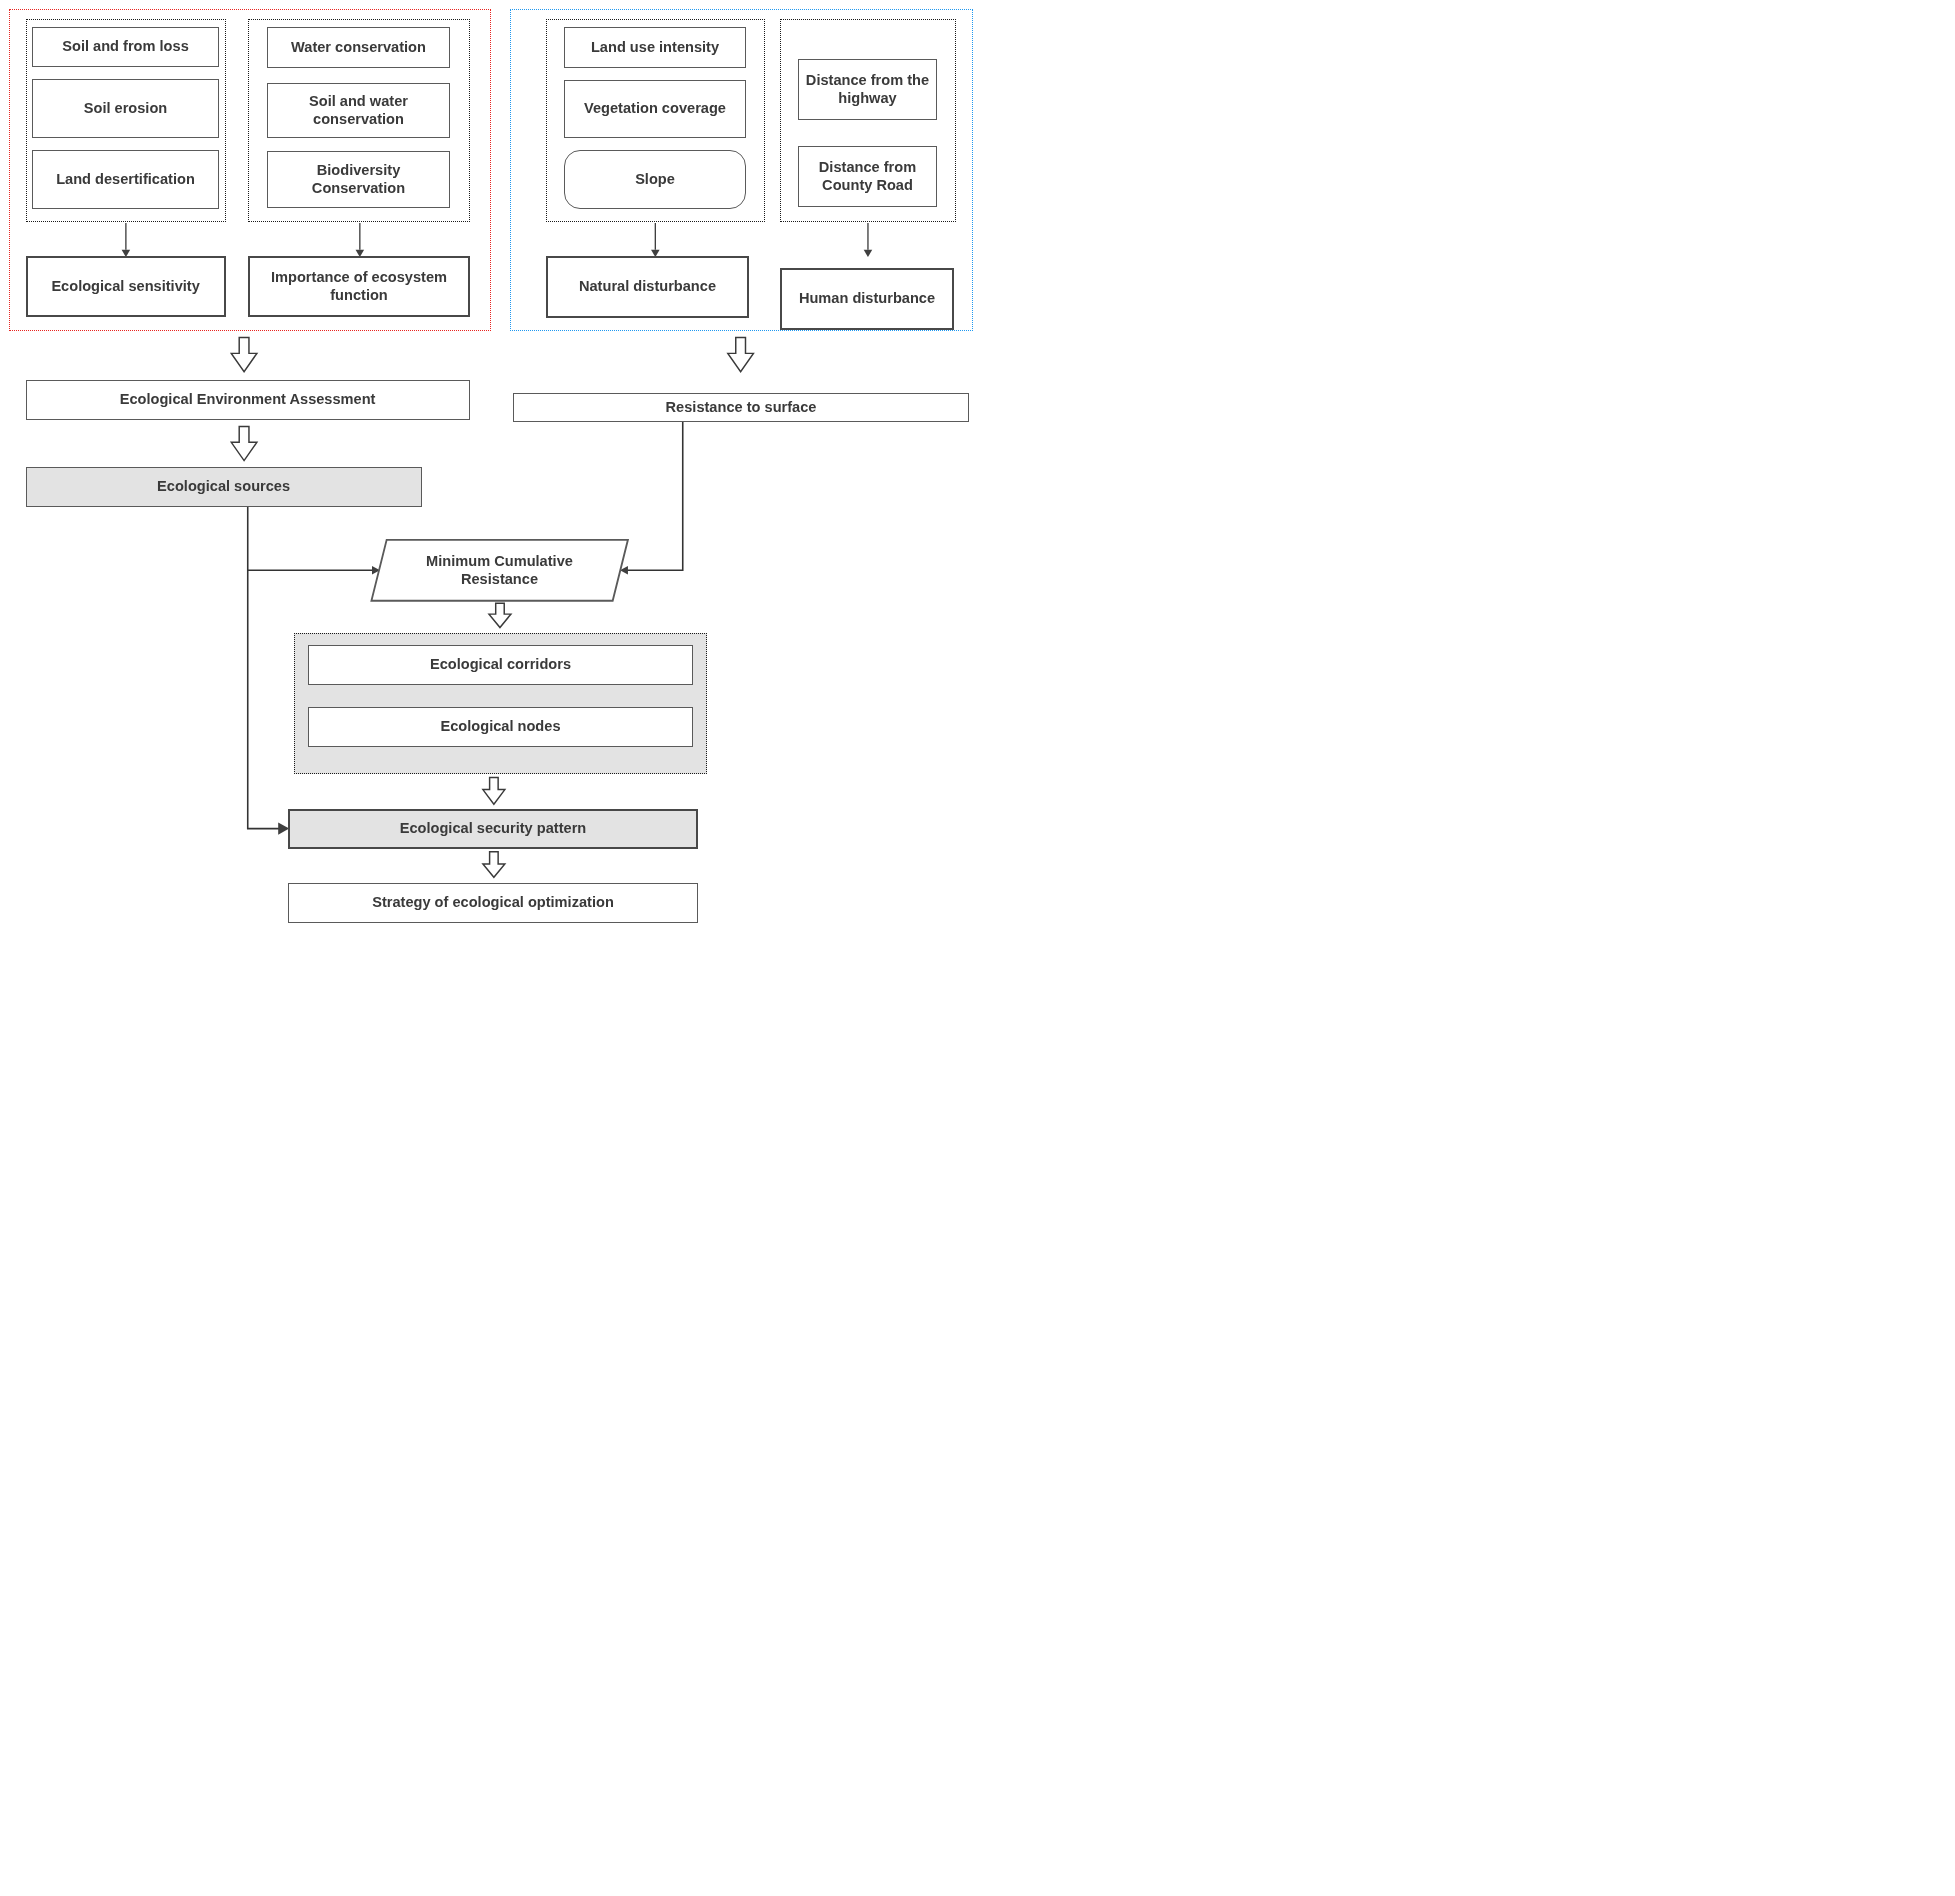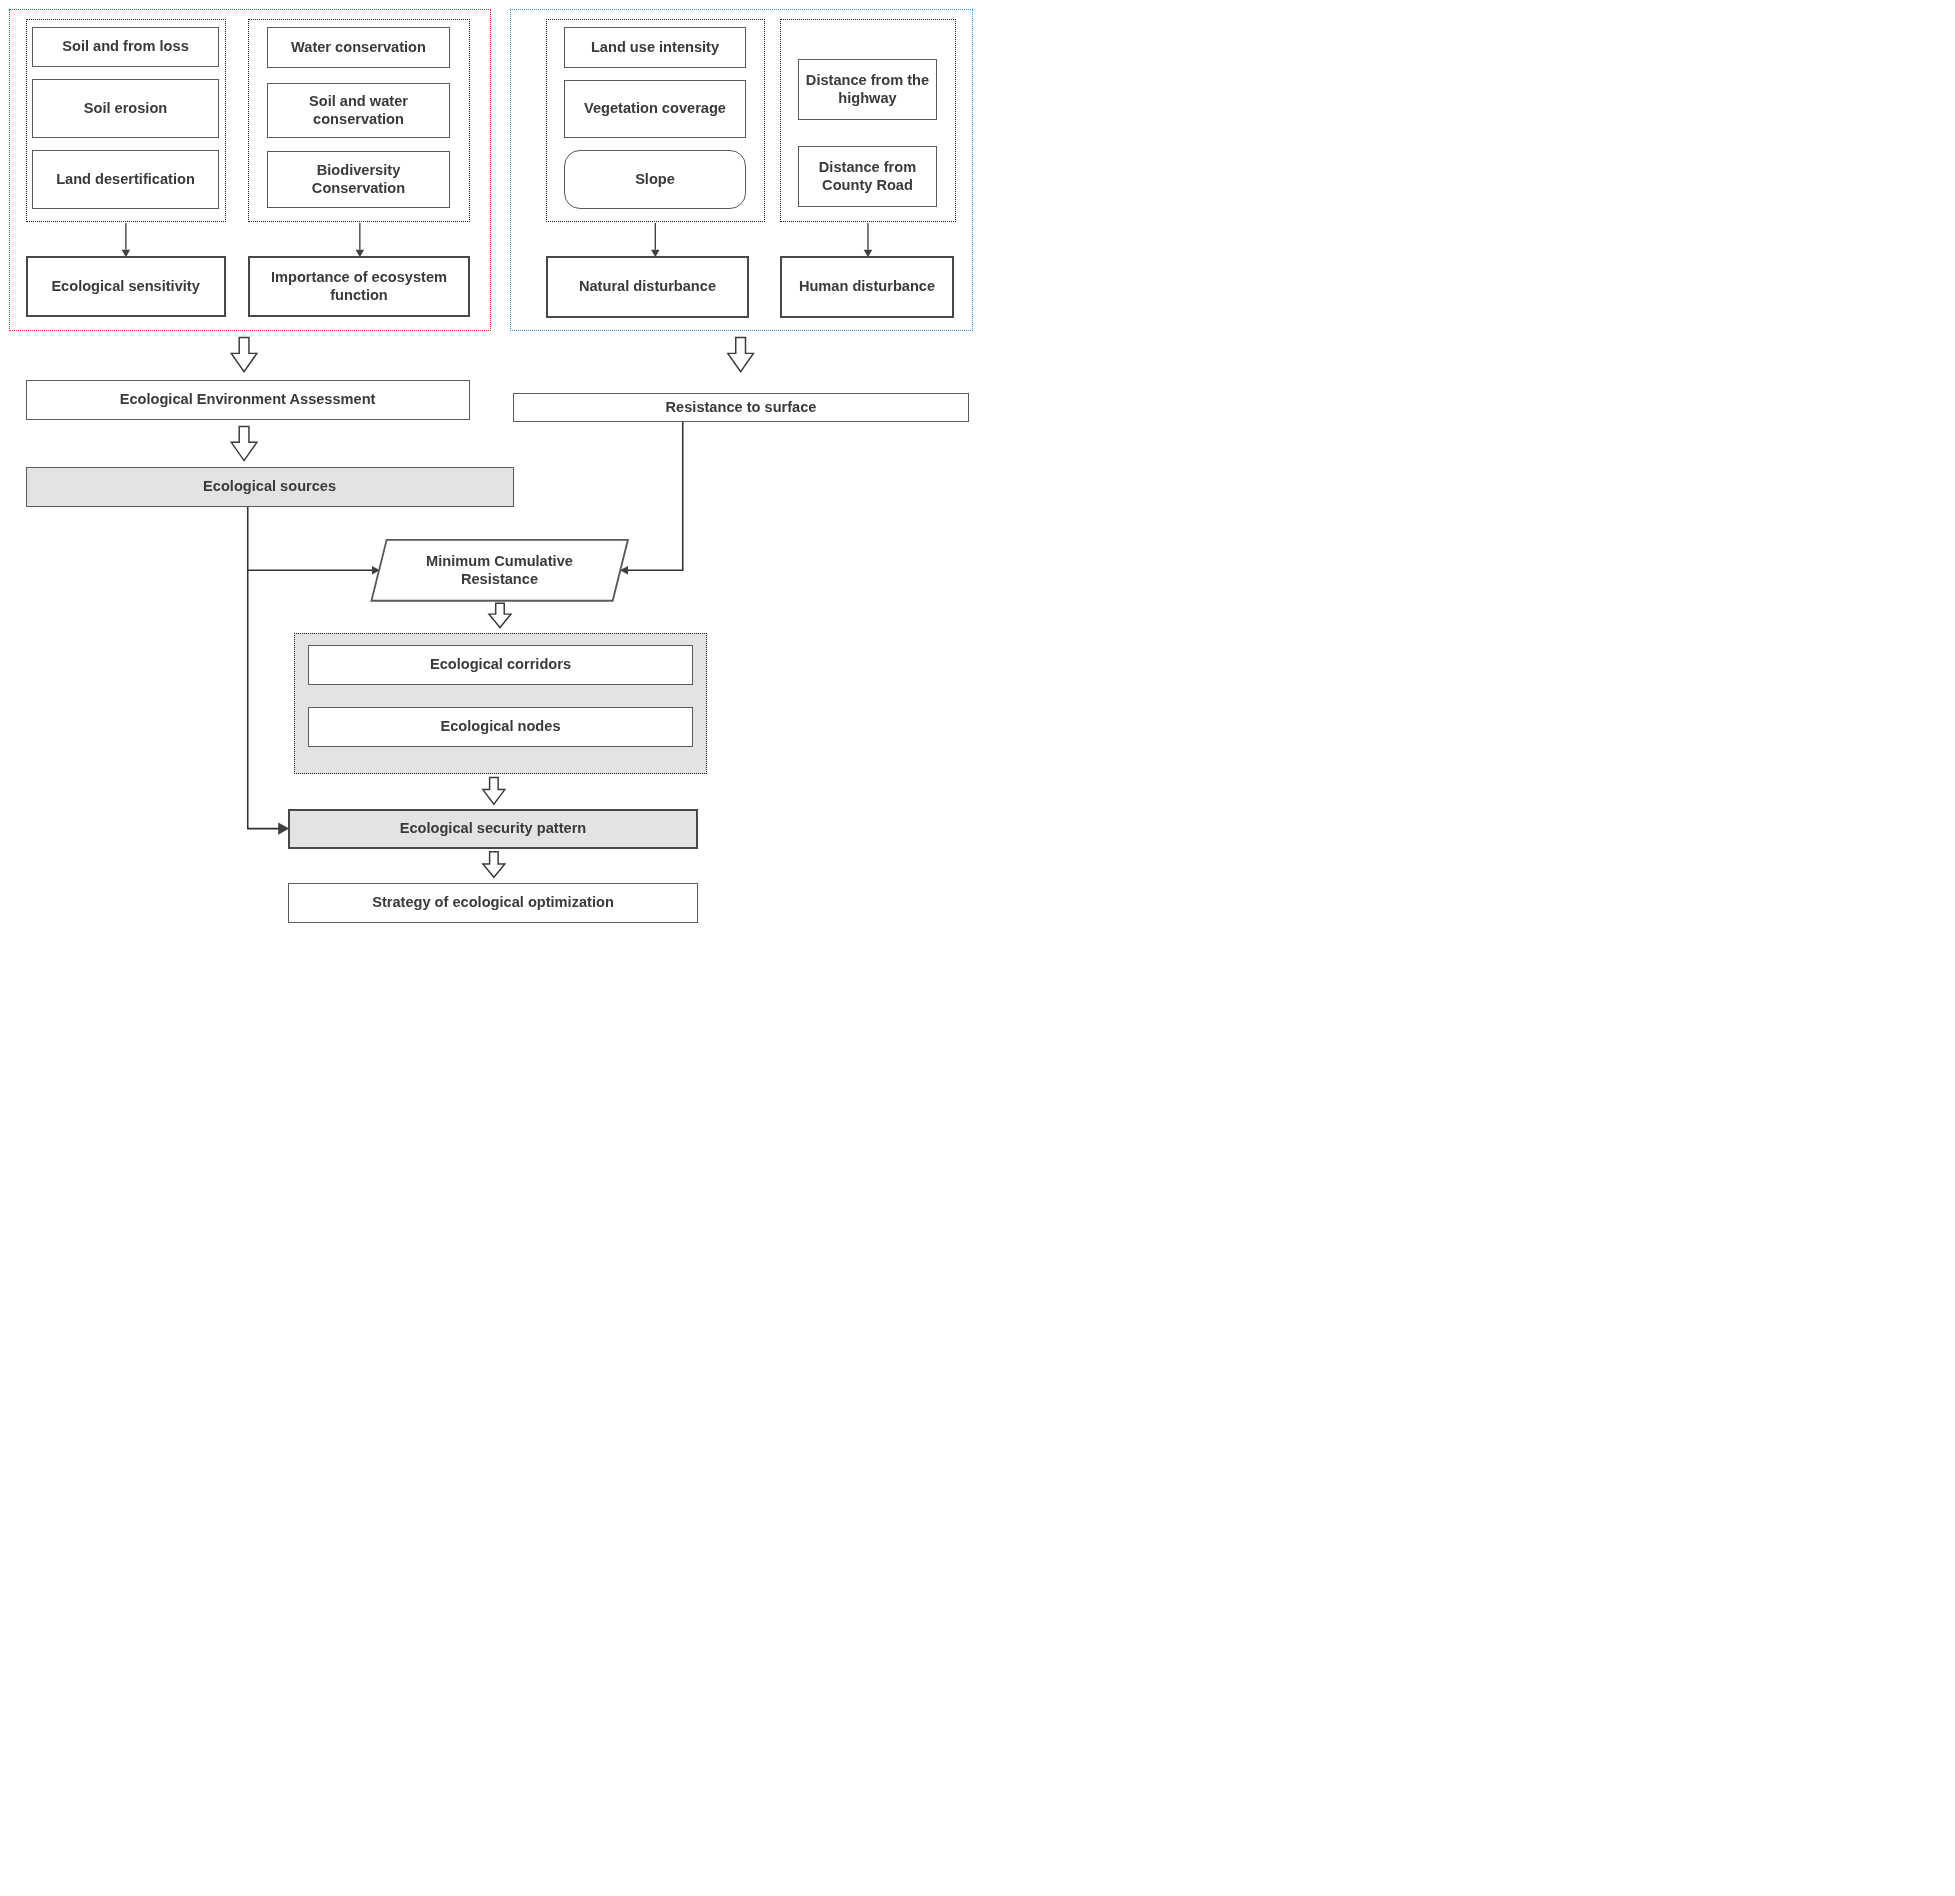--- a/index.html
+++ b/index.html
@@ -105,27 +105,27 @@
   <div class="abs group" style="left:546px;top:19px;width:219px;height:203px;"></div>
   <div class="abs box" style="left:564px;top:27px;width:182px;height:41px;">Land use intensity</div>
   <div class="abs box" style="left:564px;top:80px;width:182px;height:58px;">Vegetation coverage</div>
   <div class="abs box" style="left:564px;top:150px;width:182px;height:59px;border-radius:16px;">Slope</div>
 
   <div class="abs group" style="left:780px;top:19px;width:176px;height:203px;"></div>
   <div class="abs box" style="left:798px;top:59px;width:139px;height:61px;">Distance from the highway</div>
   <div class="abs box" style="left:798px;top:146px;width:139px;height:61px;">Distance from County Road</div>
 
   <div class="abs box thick" style="left:546px;top:256px;width:203px;height:62px;">Natural disturbance</div>
-  <div class="abs box thick" style="left:780px;top:256px;width:174px;height:62px;">Human disturbance</div>
+  <div class="abs box thick" style="left:780px;top:268px;width:174px;height:62px;">Human disturbance</div>
 
   <div class="abs box" style="left:25.6px;top:380px;width:444px;height:40px;">Ecological Environment Assessment</div>
 
   <div class="abs box" style="left:513px;top:380px;width:456px;height:29px;margin-top:13px;">Resistance to surface</div>
 
-  <div class="abs box gray" style="left:25.6px;top:467px;width:488px;height:40px;">Ecological sources</div>
+  <div class="abs box gray" style="left:25.6px;top:467px;width:396px;height:40px;">Ecological sources</div>
 
   <div class="abs box noborder pad-wide" style="left:371px;top:540px;width:257px;height:61px;">Minimum Cumulative Resistance</div>
 
   <div class="abs group" style="left:294px;top:633px;width:413px;height:141px;background:var(--gray-fill);"></div>
   <div class="abs box" style="left:308px;top:645px;width:385px;height:40px;">Ecological corridors</div>
   <div class="abs box" style="left:308px;top:707px;width:385px;height:40px;">Ecological nodes</div>
 
   <div class="abs box gray thick" style="left:288px;top:809px;width:410px;height:40px;">Ecological security pattern</div>
 
   <div class="abs box" style="left:288px;top:883px;width:410px;height:40px;">Strategy of ecological optimization</div>

